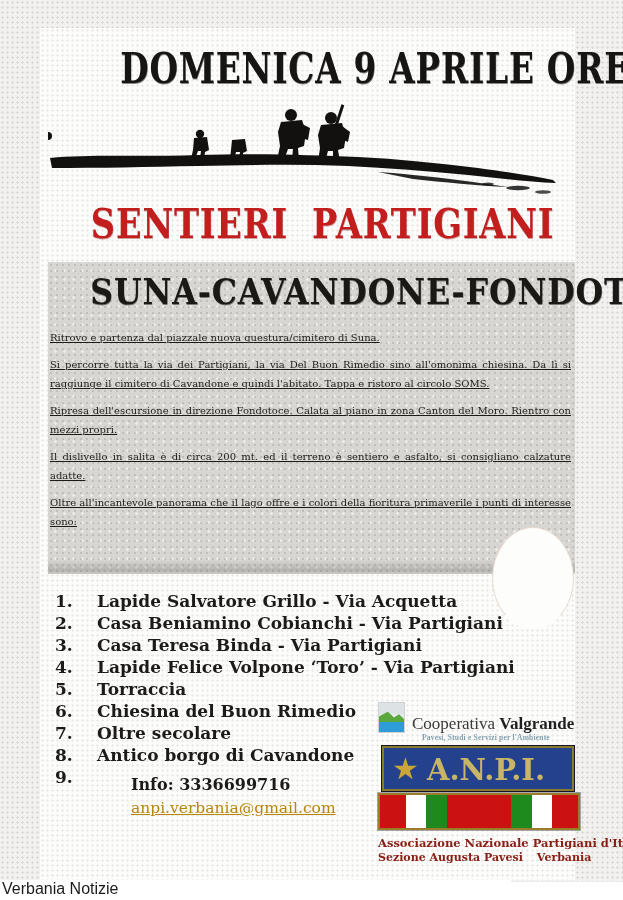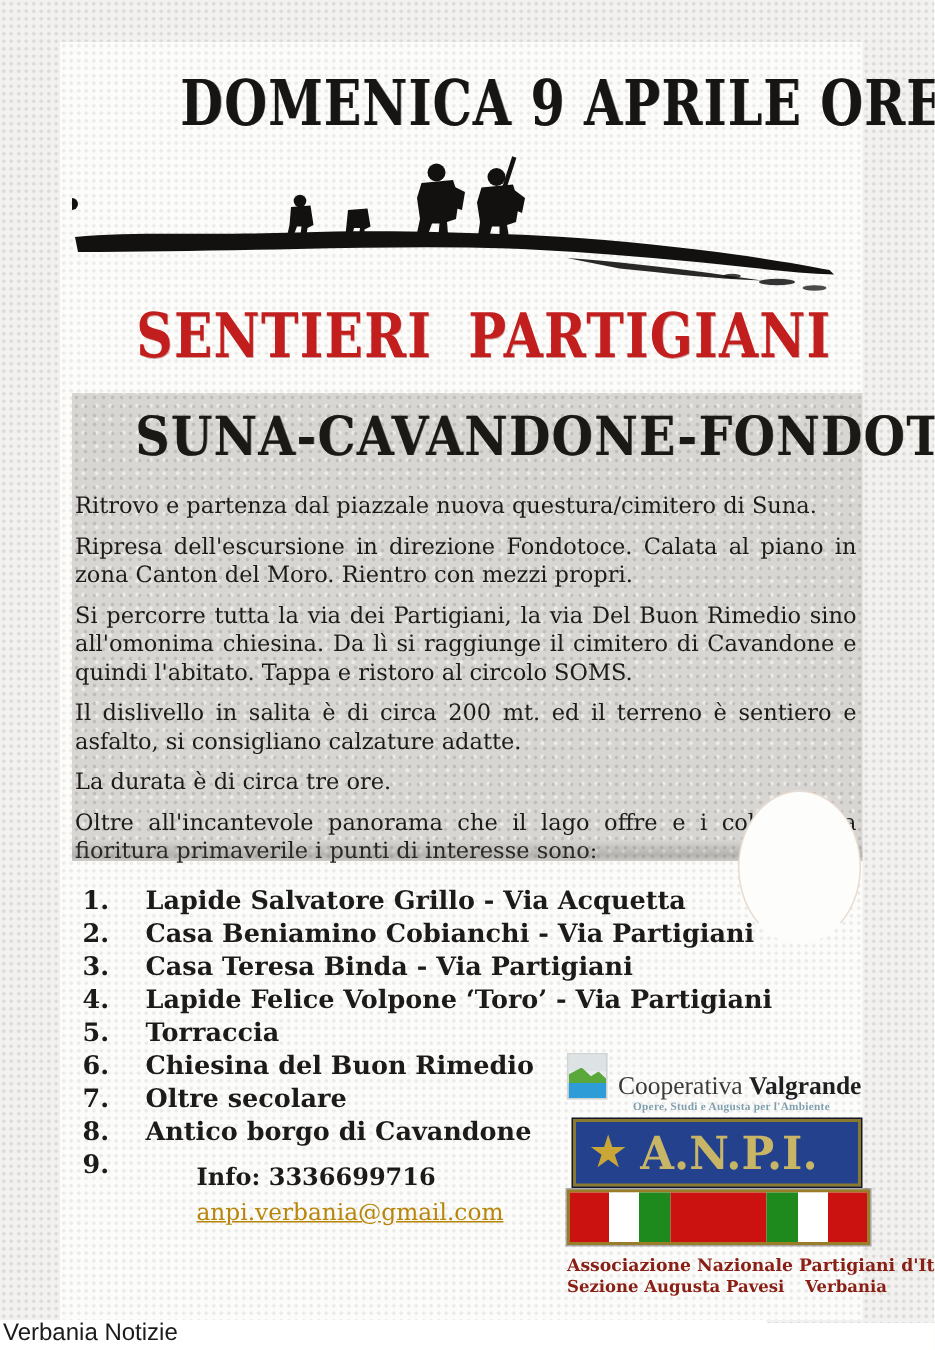--- a/index.html
+++ b/index.html
@@ -27,22 +27,22 @@
     background-image:radial-gradient(rgba(110,108,104,0.22) 1px, transparent 1.5px),
                      radial-gradient(rgba(255,255,255,0.55) 1px, transparent 1.5px);
     background-size:6px 6px,9px 9px;background-position:0 0,3px 4px;}
   .graybox::after{content:"";position:absolute;left:0;bottom:0;width:100%;height:14px;
     background:linear-gradient(to bottom, rgba(0,0,0,0) 0%, rgba(90,88,84,0.28) 70%, rgba(120,118,114,0.12) 100%);}
   .subheading{width:527px;text-align:center;padding-top:8px;height:56px;}
   .subheading .stretch{display:inline-block;transform:scaleX(0.88);transform-origin:50% 50%;
     font-weight:bold;font-size:36px;letter-spacing:1px;color:#1b1916;white-space:nowrap;
     text-shadow:0.5px 0.5px 0 rgba(27,25,22,0.5);}
   .paras{position:absolute;left:2px;top:66px;width:521px;}
-  .paras p{margin:0 0 8px 0;font-size:15px;line-height:19px;color:#1d1b19;
-    text-align:justify;font-weight:500;}
+  .paras p{margin:0 0 8px 0;font-size:10px;line-height:19px;color:#1d1b19;
+    text-align:justify;font-weight:500;text-decoration:underline;}
   .white-oval{position:absolute;left:452px;top:499px;width:80px;height:100px;border-radius:50%;
     background:#fdfdfc;border:1px solid rgba(170,120,80,0.25);border-bottom-color:transparent;}
   .poi-list{position:absolute;left:15px;top:562px;width:380px;}
   .poi-row{display:flex;font-weight:bold;font-size:17px;line-height:22px;color:#1d1b19;}
   .poi-num{width:26px;flex:0 0 26px;}
   .poi-text{margin-left:16px;white-space:nowrap;text-align:right;}
   .info-block{position:absolute;left:48px;top:746px;margin-left:43px;}
   .info-phone{font-size:16px;font-weight:bold;color:#1d1b19;line-height:22px;}
   .email-link{font-size:15.5px;font-weight:normal;color:#b8860b;text-decoration:underline;line-height:24px;}
   
@@ -128,24 +128,23 @@
     <div class="heading">
       <span class="stretch">SENTIERI PARTIGIANI</span>
     </div>
 
     <div class="graybox">
       <div class="subheading">
         <span class="stretch">SUNA-CAVANDONE-FONDOTOCE</span>
       </div>
       <div class="paras">
         <p>Ritrovo e partenza dal piazzale nuova questura/cimitero di Suna.</p>
+        <p>Si percorre tutta la via dei Partigiani, la via Del Buon Rimedio sino all'omonima chiesina. Da lì si raggiunge il cimitero di Cavandone e quindi l'abitato. Tappa e ristoro al circolo SOMS.</p>
         <p>Ripresa dell'escursione in direzione Fondotoce. Calata al piano in zona Canton del Moro. Rientro con mezzi propri.</p>
-        <p>Si percorre tutta la via dei Partigiani, la via Del Buon Rimedio sino all'omonima chiesina. Da lì si raggiunge il cimitero di Cavandone e quindi l'abitato. Tappa e ristoro al circolo SOMS.</p>
         <p>Il dislivello in salita è di circa 200 mt. ed il terreno è sentiero e asfalto, si consigliano calzature adatte.</p>
-        <p>La durata è di circa tre ore.</p>
         <p>Oltre all'incantevole panorama che il lago offre e i colori della fioritura primaverile i punti di interesse sono:</p>
       </div>
     </div>
 
     <div class="white-oval"></div>
 
     <div class="poi-list">
       <div class="poi-row">
         <span class="poi-num">1.</span>
         <span class="poi-text">Lapide Salvatore Grillo - Via Acquetta</span>
@@ -189,21 +188,21 @@
     </div>
 
     <div class="valgrande">
       <div class="vg-icon">
         <div class="vg-sky"></div>
         <div class="vg-mount"></div>
         <div class="vg-water"></div>
       </div>
       <div class="vg-text">
         <div class="vg-name"><span>Cooperativa </span><b>Valgrande</b></div>
-        <div class="vg-tagline">Opere, Studi e Augusta per l'Ambiente</div>
+        <div class="vg-tagline">Pavesi, Studi e Servizi per l'Ambiente</div>
       </div>
     </div>
 
     <div class="anpi">
       <div class="anpi-plaque">
         <span class="anpi-star">★</span>
         <span class="anpi-acronym">A.N.P.I.</span>
       </div>
       <div class="anpi-ribbon">
         <div class="rb-red-outer"></div>

